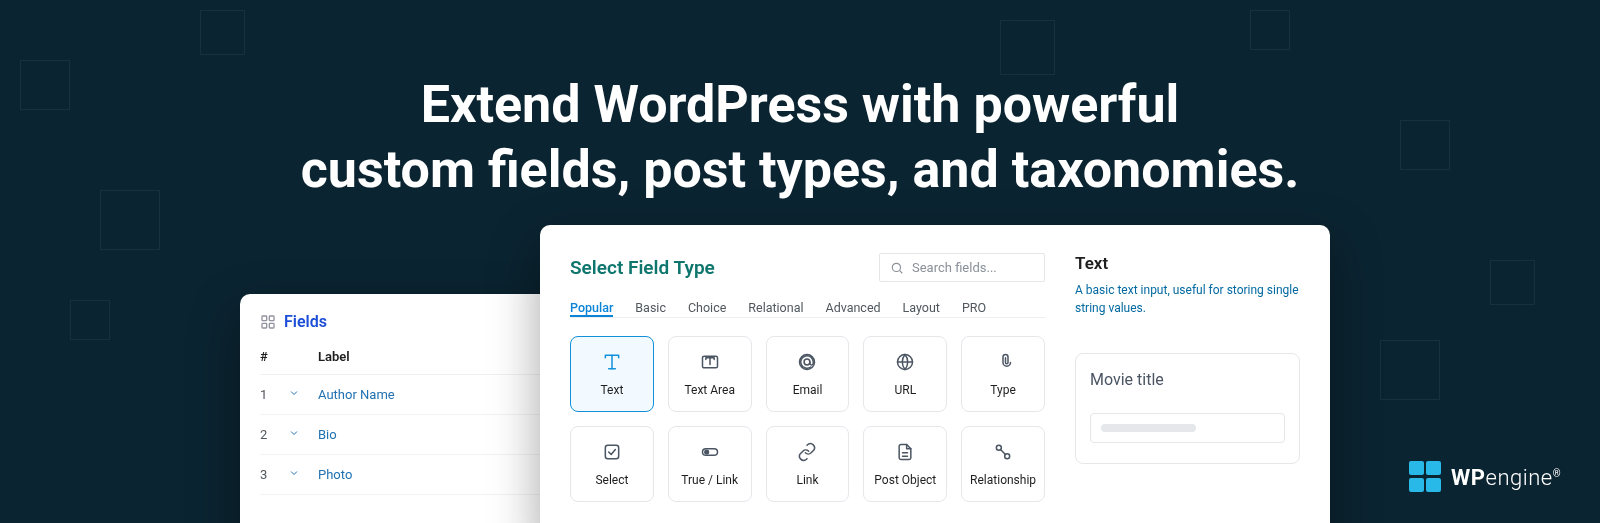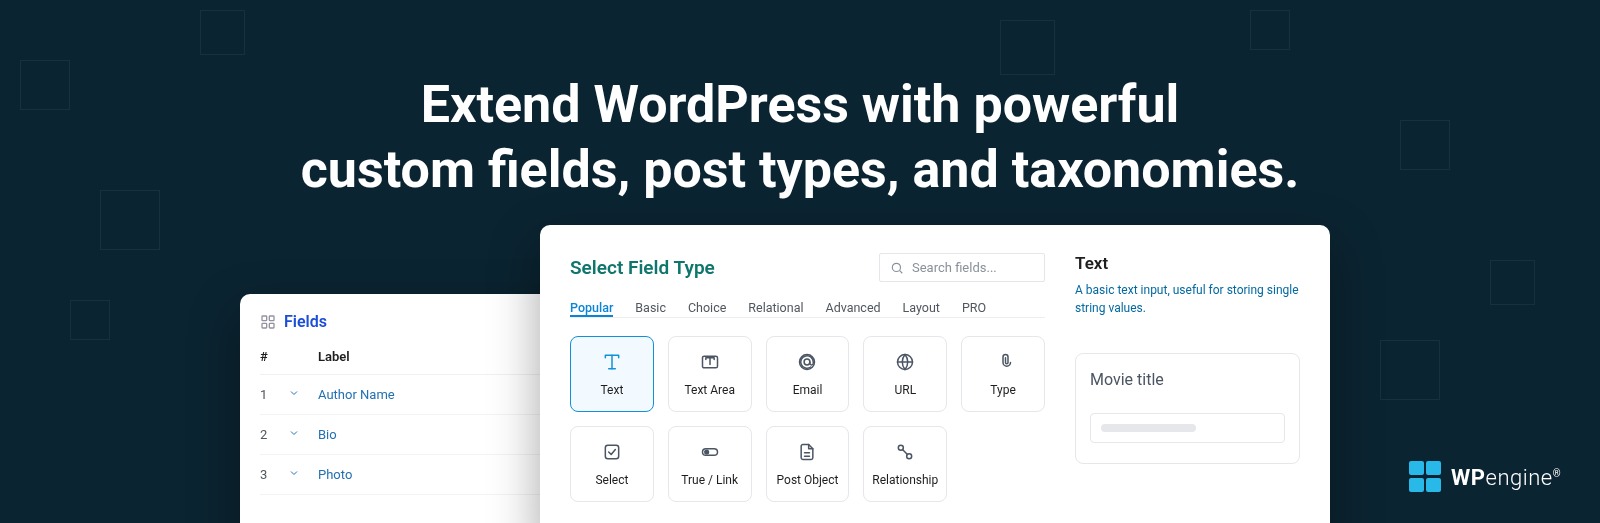--- a/index.html
+++ b/index.html
@@ -182,20 +182,27 @@
         </div>
         <div class="type-card">
           <span><svg width="20" height="20" viewBox="0 0 24 24" fill="none" stroke="#4b5563" stroke-width="1.8" stroke-linecap="round" stroke-linejoin="round">
               <rect x="3" y="8" width="18" height="8" rx="4"></rect>
               <circle cx="8" cy="12" r="2.2" fill="#4b5563"></circle>
             </svg></span>
           <span>True / Link</span>
         </div>
         <div class="type-card">
           <span><svg width="20" height="20" viewBox="0 0 24 24" fill="none" stroke="#4b5563" stroke-width="1.8" stroke-linecap="round" stroke-linejoin="round">
+              <path d="M10 13a5 5 0 0 0 7 0l3-3a5 5 0 0 0-7-7l-1 1"></path>
+              <path d="M14 11a5 5 0 0 0-7 0l-3 3a5 5 0 0 0 7 7l1-1"></path>
+            </svg></span>
+          <span>Link</span>
+        </div>
+        <div class="type-card">
+          <span><svg width="20" height="20" viewBox="0 0 24 24" fill="none" stroke="#4b5563" stroke-width="1.8" stroke-linecap="round" stroke-linejoin="round">
               <path d="M14 3H7a2 2 0 0 0-2 2v14a2 2 0 0 0 2 2h10a2 2 0 0 0 2-2V8z"></path>
               <polyline points="14 3 14 8 19 8"></polyline>
               <line x1="9" y1="13" x2="15" y2="13"></line>
               <line x1="9" y1="17" x2="15" y2="17"></line>
             </svg></span>
           <span>Post Object</span>
         </div>
         <div class="type-card">
           <span><svg width="20" height="20" viewBox="0 0 24 24" fill="none" stroke="#4b5563" stroke-width="1.8" stroke-linecap="round" stroke-linejoin="round">
               <circle cx="7" cy="7" r="3"></circle>

